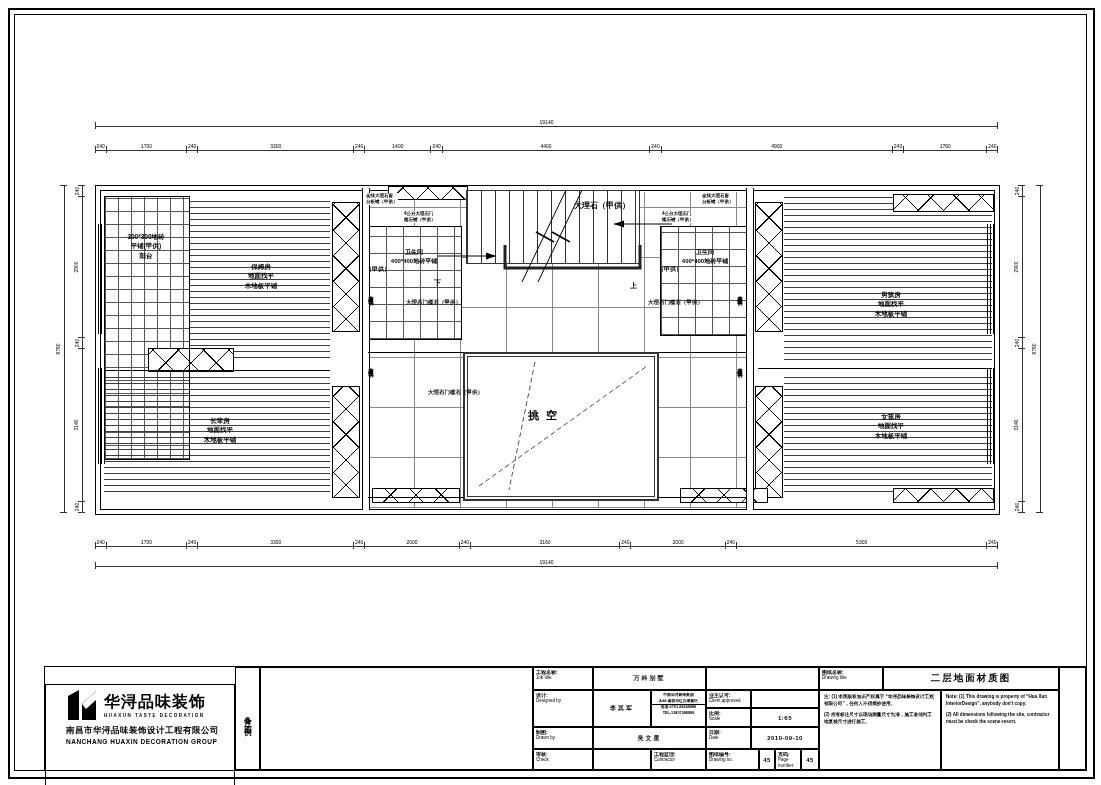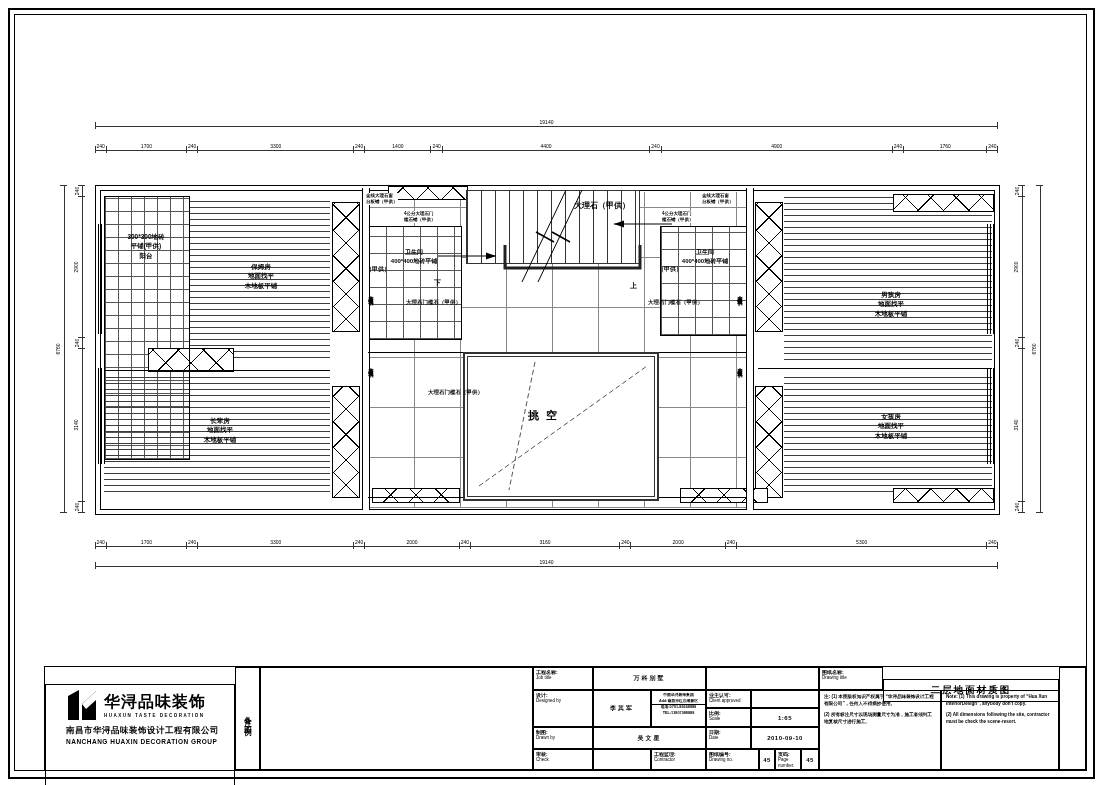--- a/index.html
+++ b/index.html
@@ -58,21 +58,21 @@
   .logo-row{display:flex;align-items:center;gap:4px;}
   .brand{font-size:16px;font-weight:bold;letter-spacing:1px;}
   .brand-sub{font-size:4.5px;font-weight:bold;letter-spacing:1.5px;}
   .company-cn{font-size:8.5px;font-weight:bold;margin-top:3px;letter-spacing:0.5px;}
   .company-en{font-size:6.5px;font-weight:bold;letter-spacing:0.5px;margin-top:1px;}
   .remark-cell{display:flex;align-items:center;justify-content:center;}
   .remark-text{writing-mode:vertical-rl;text-orientation:upright;font-size:7.5px;font-weight:bold;letter-spacing:3px;}
   .contact-cell{font-size:3.8px;font-weight:bold;line-height:1.5;text-align:center;padding-top:2px;}
   .notes{font-size:4.6px;line-height:1.5;padding:3px 4px;font-weight:bold;}
   .notes p{margin:0 0 4px 0;}
-  .dtitle-val{display:flex;align-items:center;justify-content:center;font-size:9.5px;font-weight:bold;letter-spacing:2px;margin-top:12px;}
+  .dtitle-val{display:flex;align-items:center;justify-content:center;font-size:9.5px;font-weight:bold;letter-spacing:2px;}
 </style>
 </head>
 <body>
 
 <div id="sheet">
   <div class="abs border-outer"></div>
   <div class="abs border-inner"></div>
 
   <div class="abs" style="left:0;top:0;width:1101px;height:660px;">
 

